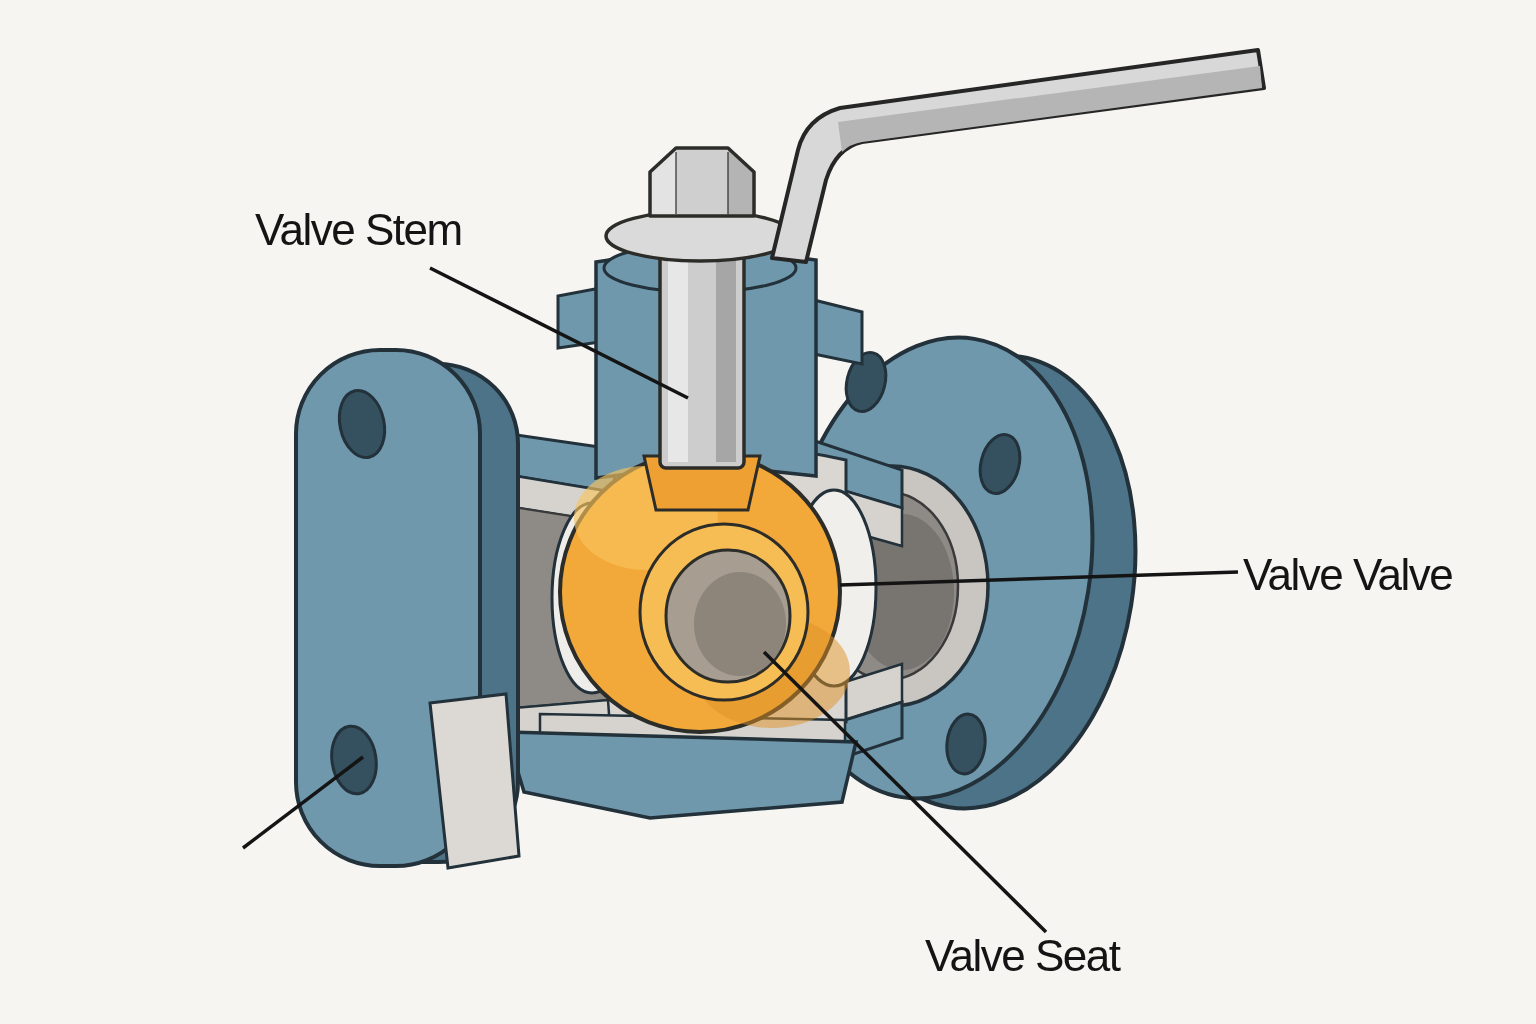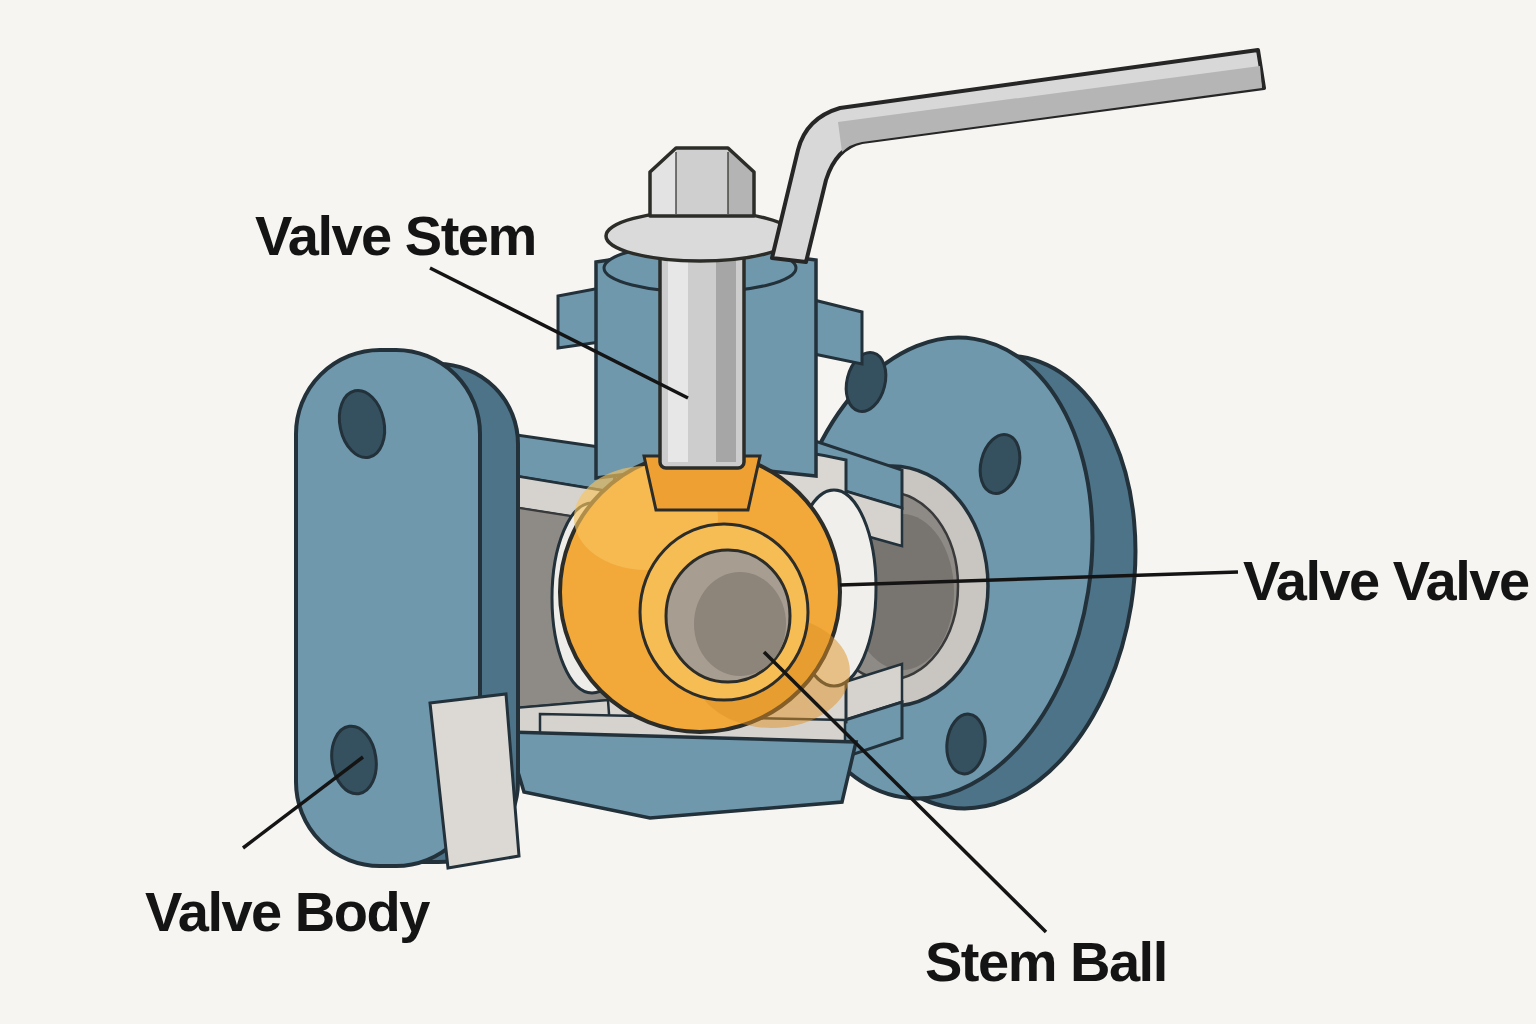--- a/index.html
+++ b/index.html
@@ -6,22 +6,22 @@
   .canvas{
     position:relative;
     width:1536px;height:1024px;
     background:#f7f5f2;
     overflow:hidden;
     font-family:"Liberation Sans",sans-serif;
   }
   .diagram-svg{position:absolute;left:0;top:0;}
   .label{
     position:absolute;
-    font-weight:bold;
-    font-size:56px;
+    font-weight:normal;
+    font-size:44px;
     line-height:1;
     color:#141414;
     letter-spacing:-1.5px;
     white-space:nowrap;
     user-select:none;
   }
   .label-stem{left:255px;top:208px;}
   .label-seat{left:1243px;top:553px;}
   .label-body{left:145px;top:884px;}
   .label-ball{left:925px;top:934px;}
@@ -121,16 +121,15 @@
     <g stroke="#141414" stroke-width="3.5">
       <line x1="430" y1="268" x2="688" y2="398"></line>
       <line x1="1238" y1="572" x2="840" y2="585"></line>
       <line x1="243" y1="848" x2="363" y2="757"></line>
       <line x1="1046" y1="932" x2="764" y2="652"></line>
     </g>
   </svg>
 
   <div class="label label-stem">Valve Stem</div>
   <div class="label label-seat">Valve Valve</div>
-  <div class="label label-body">Valve Body</div>
-  <div class="label label-ball">Stem Ball</div>
+  <div class="label label-ball">Valve Seat</div>
 
 </div>
 
 </body></html>

